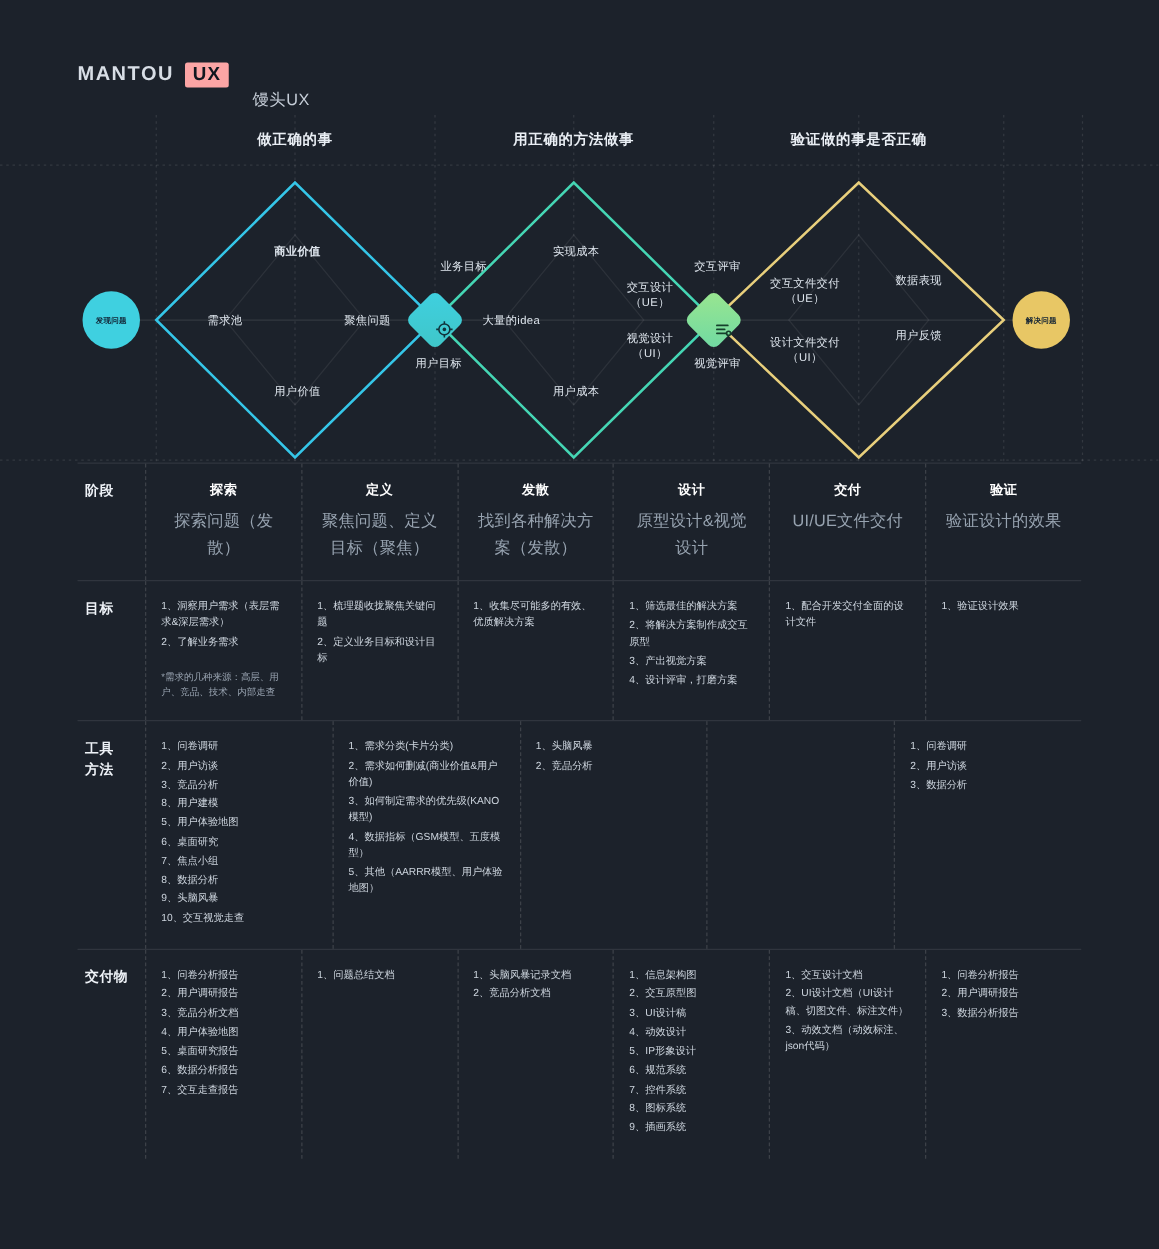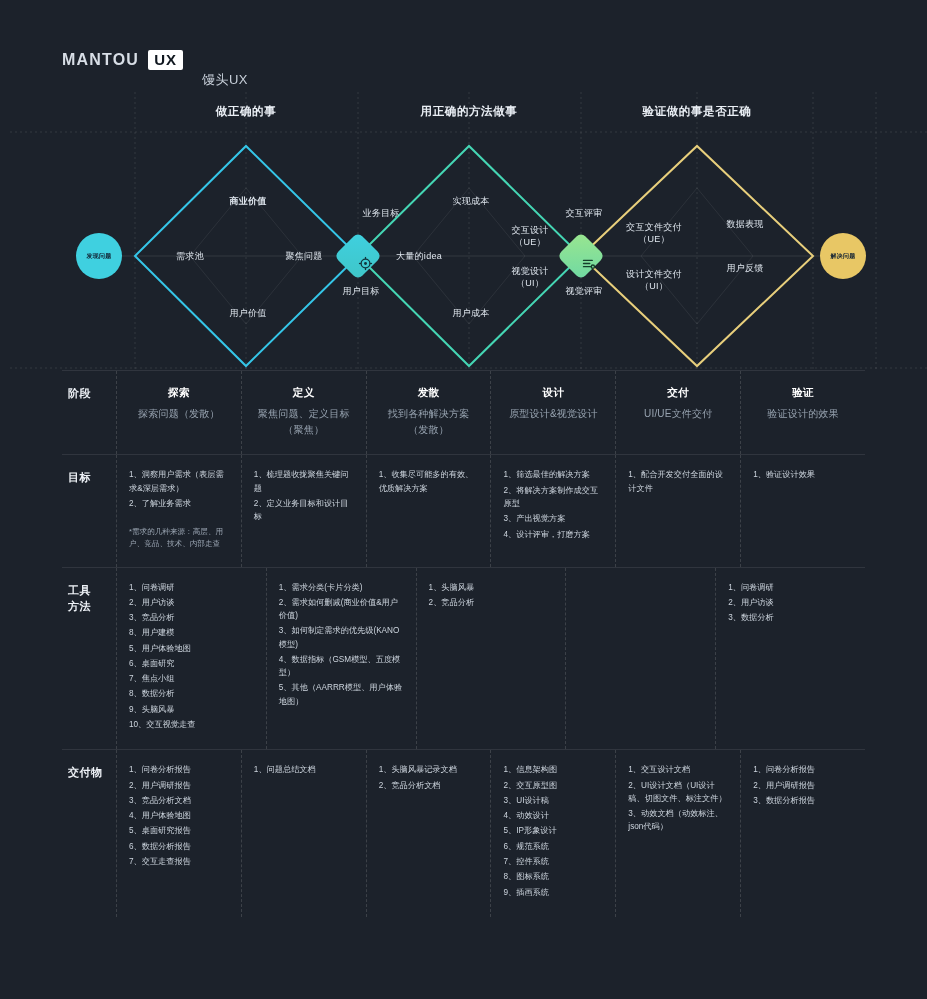--- a/index.html
+++ b/index.html
@@ -8,26 +8,26 @@
     background:#1c222b;
     font-family:"Liberation Sans","DejaVu Sans",sans-serif;
     color:#e8edf2;
     position:relative;
     overflow:hidden;
   }
   
   .header{position:absolute;left:0;top:0;width:927px;height:68px;}
   .logo{position:absolute;left:62px;top:30px;display:flex;align-items:center;gap:9px;}
   .logo-mantou{font-size:16px;font-weight:bold;letter-spacing:1.2px;color:#d8dee6;}
-  .logo-ux{display:inline-block;background:#ffffff;color:#10171f;font-size:15px;font-weight:bold;
+  .logo-ux{display:inline-block;background:#fca5a5;color:#10171f;font-size:15px;font-weight:bold;
            letter-spacing:1px;padding:1px 6px 2px 6px;border-radius:2px;}
   .logo-cn{font-size:13px;color:#c6ced8;margin-left:10px;letter-spacing:.5px;margin-top:41px;}
 
   
-  .diagram{position:absolute;left:10px;top:78px;width:792px;height:292px;}
+  .diagram{position:absolute;left:0;top:78px;width:792px;height:292px;}
   .diagram svg{position:absolute;left:0;top:0;}
   .phase-title{position:absolute;font-size:11.5px;font-weight:bold;color:#e9eef4;letter-spacing:.6px;
                text-align:center;white-space:nowrap;transform:translateX(-50%);}
   .dlabel{position:absolute;font-size:9px;color:#dfe6ee;white-space:nowrap;
           transform:translate(-50%,-50%);text-align:center;line-height:1.35;letter-spacing:.3px;}
   .dlabel.bold{font-weight:bold;}
   .endcircle{position:absolute;width:46px;height:46px;border-radius:50%;
              display:flex;align-items:center;justify-content:center;
              font-size:6px;font-weight:bold;color:#123;letter-spacing:.2px;
              transform:translate(-50%,-50%);}
@@ -39,21 +39,21 @@
   
   .grid{position:absolute;left:62px;top:370px;width:803px;}
   .row{display:flex;border-top:1px solid rgba(255,255,255,.09);}
   .row.first{border-top:1px solid rgba(255,255,255,.09);}
   .rowhead{width:48px;flex:0 0 48px;padding:14px 0 14px 6px;font-size:11px;font-weight:bold;
            color:#eef2f7;line-height:1.5;letter-spacing:.5px;}
   .cell{flex:1 1 0;padding:13px 12px 16px 12px;border-left:1px dashed rgba(255,255,255,.14);
         font-size:8.2px;line-height:1.62;color:#cdd5de;}
   .cell:first-of-type{border-left:1px dashed rgba(255,255,255,.14);}
   .stage-name{font-size:10.5px;font-weight:bold;color:#fff;text-align:center;margin-bottom:5px;letter-spacing:.4px;}
-  .stage-desc{font-size:10px;color:#97a3b0;text-align:center;letter-spacing:.2px;}
+  .stage-desc{font-size:13px;color:#97a3b0;text-align:center;letter-spacing:.2px;}
   .cell ol{margin:0;padding:0;list-style:none;}
   .cell ol li{margin:0 0 2px 0;}
   .note{margin-top:16px;color:#9aa5b2;font-size:7.6px;line-height:1.6;}
 </style>
 </head>
 <body>
 
 <div class="header">
   <div class="logo">
     <span class="logo-mantou">MANTOU</span>

